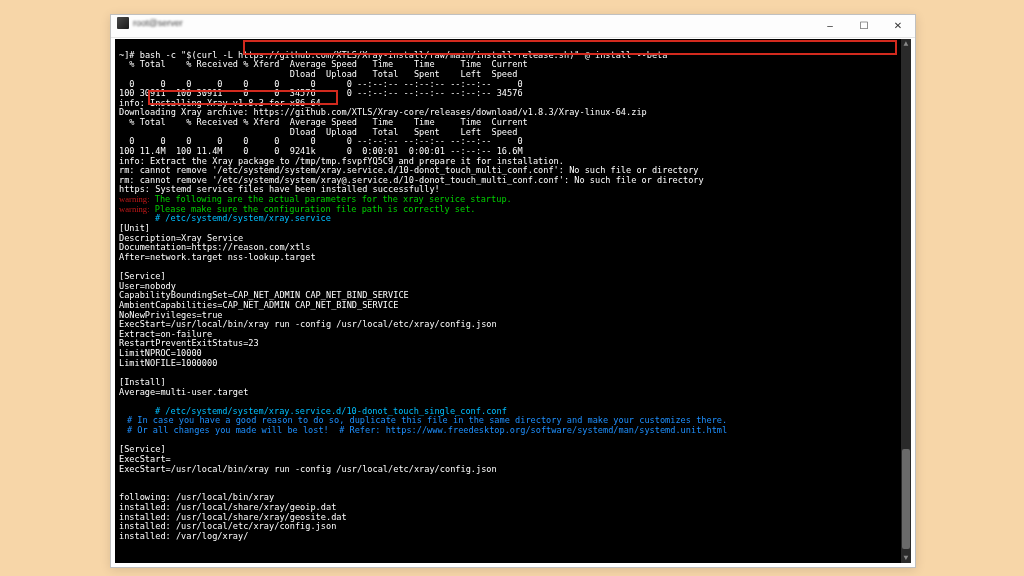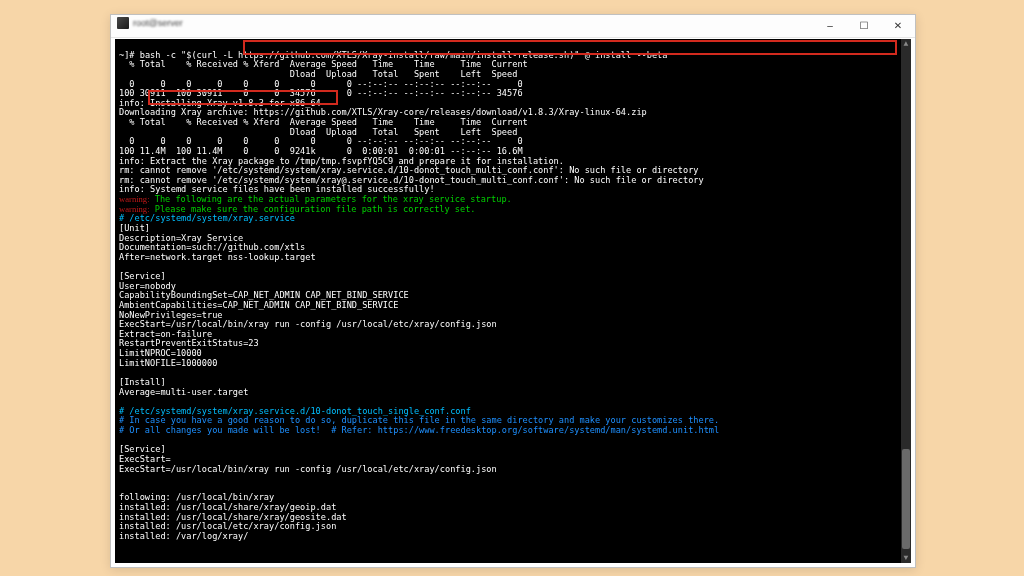--- a/index.html
+++ b/index.html
@@ -77,23 +77,23 @@
   .scrollarrow {
     position: absolute; left:0; right:0; height:10px;
     color:#888; font-size:8px; text-align:center; line-height:10px;
   }
   .scrollarrow.up { top:0; }
   .scrollarrow.down { bottom:0; }
 
   pre.out { margin:0; }
   .c-prompt   { color:#ffffff; }
   .c-white    { color:#ffffff; }
-  .c-cyan     { color:#00bfff; }
+  .c-cyan     { color:#00bfff;margin-left:36px; }
   .c-green    { color:#00d000; }
-  .c-blue     { color:#1e90ff; }
+  .c-blue     { color:#1e90ff;margin-left:8px; }
   .c-red      { color:#c01818;font-family:Liberation Serif, serif; }
 
   .hlbox {
     position: absolute;
     border: 2px solid #d22a1e;
     background: transparent;
     pointer-events: none;
   }
 </style>
 </head>
@@ -118,27 +118,27 @@
 <span class="c-white">100 30911  100 30911    0     0  34576      0 --:--:-- --:--:-- --:--:-- 34576</span>
 <span class="c-white">info: </span><span class="c-white">Installing Xray v1.8.3 for x86_64</span>
 <span class="c-white">Downloading Xray archive: https://github.com/XTLS/Xray-core/releases/download/v1.8.3/Xray-linux-64.zip</span>
 <span class="c-white">  % Total    % Received % Xferd  Average Speed   Time    Time     Time  Current</span>
 <span class="c-white">                                 Dload  Upload   Total   Spent    Left  Speed</span>
 <span class="c-white">  0     0    0     0    0     0      0      0 --:--:-- --:--:-- --:--:--     0</span>
 <span class="c-white">100 11.4M  100 11.4M    0     0  9241k      0  0:00:01  0:00:01 --:--:-- 16.6M</span>
 <span class="c-white">info: Extract the Xray package to /tmp/tmp.fsvpfYQ5C9 and prepare it for installation.</span>
 <span class="c-white">rm: cannot remove '/etc/systemd/system/xray.service.d/10-donot_touch_multi_conf.conf': No such file or directory</span>
 <span class="c-white">rm: cannot remove '/etc/systemd/system/xray@.service.d/10-donot_touch_multi_conf.conf': No such file or directory</span>
-<span class="c-white">info: Systemd service files have been installed successfully!</span>
+<span class="c-white">https: Systemd service files have been installed successfully!</span>
 <span class="c-red">warning:</span><span class="c-green"> The following are the actual parameters for the xray service startup.</span>
 <span class="c-red">warning:</span><span class="c-green"> Please make sure the configuration file path is correctly set.</span>
 <span class="c-cyan"># /etc/systemd/system/xray.service</span>
 <span id="unit-block"><span class="c-white">[Unit]</span>
 <span class="c-white">Description=Xray Service</span>
-<span class="c-white">Documentation=such://github.com/xtls</span>
+<span class="c-white">Documentation=https://reason.com/xtls</span>
 <span class="c-white">After=network.target nss-lookup.target</span>
 <span class="c-white"></span>
 <span class="c-white">[Service]</span>
 <span class="c-white">User=nobody</span>
 <span class="c-white">CapabilityBoundingSet=CAP_NET_ADMIN CAP_NET_BIND_SERVICE</span>
 <span class="c-white">AmbientCapabilities=CAP_NET_ADMIN CAP_NET_BIND_SERVICE</span>
 <span class="c-white">NoNewPrivileges=true</span>
 <span class="c-white">ExecStart=/usr/local/bin/xray run -config /usr/local/etc/xray/config.json</span>
 <span class="c-white">Extract=on-failure</span>
 <span class="c-white">RestartPreventExitStatus=23</span>

